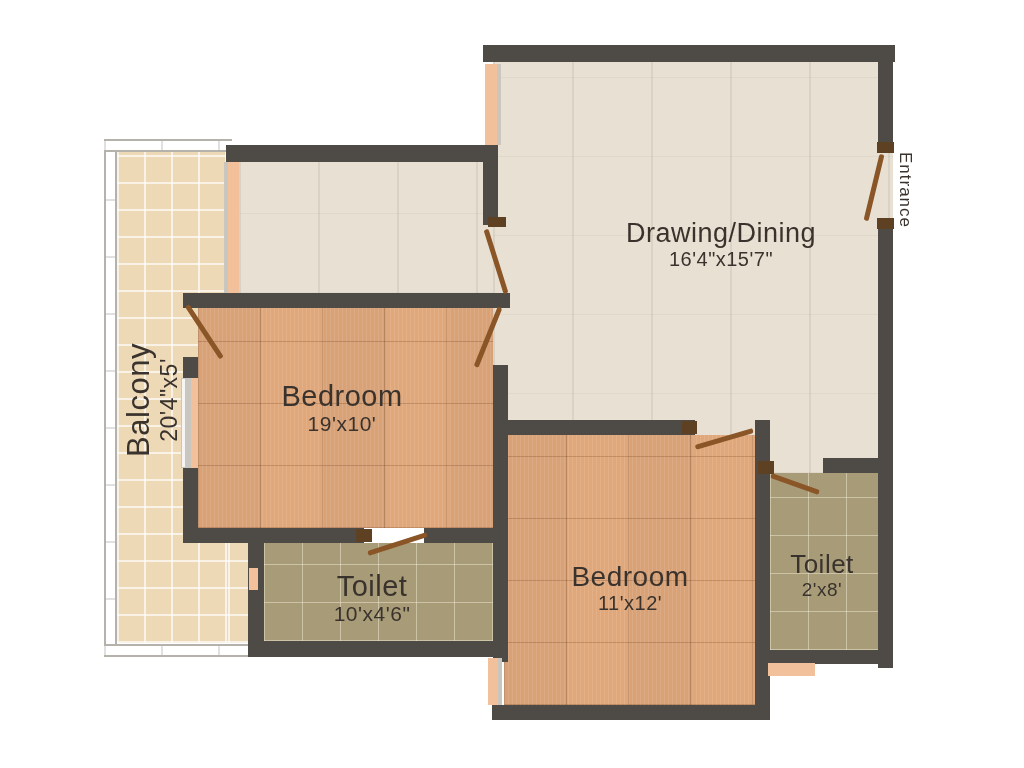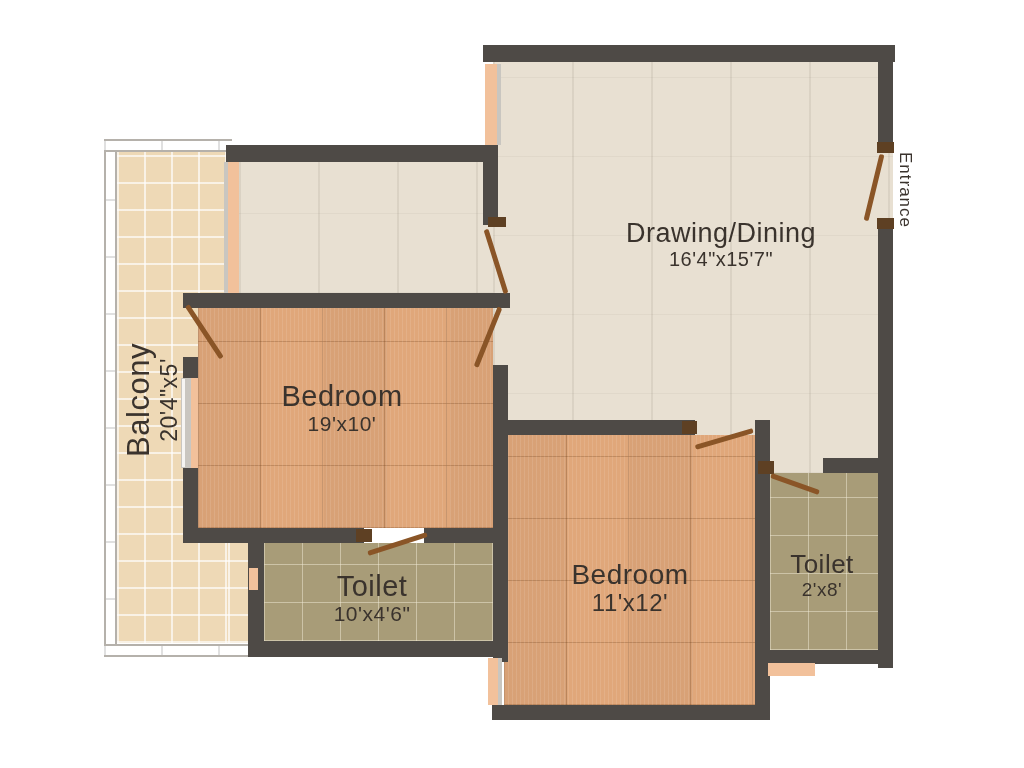--- a/index.html
+++ b/index.html
@@ -116,21 +116,21 @@
   <div class="abs room-label" style="left:342px;top:408px;">
     <span class="nm" style="font-size:29px;">Bedroom</span>
     <span class="dm" style="font-size:21px;">19'x10'</span>
   </div>
   <div class="abs room-label" style="left:372px;top:598px;">
     <span class="nm" style="font-size:29px;">Toilet</span>
     <span class="dm" style="font-size:21px;">10'x4'6"</span>
   </div>
   <div class="abs room-label" style="left:630px;top:588px;">
     <span class="nm" style="font-size:28px;">Bedroom</span>
-    <span class="dm" style="font-size:24px;">11'x12'</span>
+    <span class="dm" style="font-size:20px;">11'x12'</span>
   </div>
   <div class="abs room-label" style="left:822px;top:575px;">
     <span class="nm" style="font-size:26px;">Toilet</span>
     <span class="dm" style="font-size:19px;">2'x8'</span>
   </div>
   <div class="abs room-label rot-ccw" style="left:152px;top:400px;">
     <span class="nm" style="font-size:31px;">Balcony</span>
     <span class="dm" style="font-size:23px;">20'4"x5'</span>
   </div>
   <div class="abs room-label rot-cw" style="left:905px;top:190px;">

